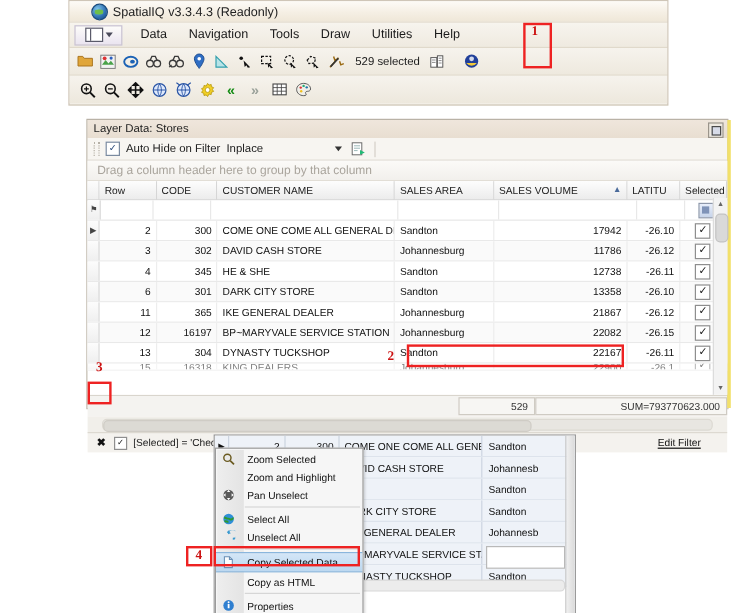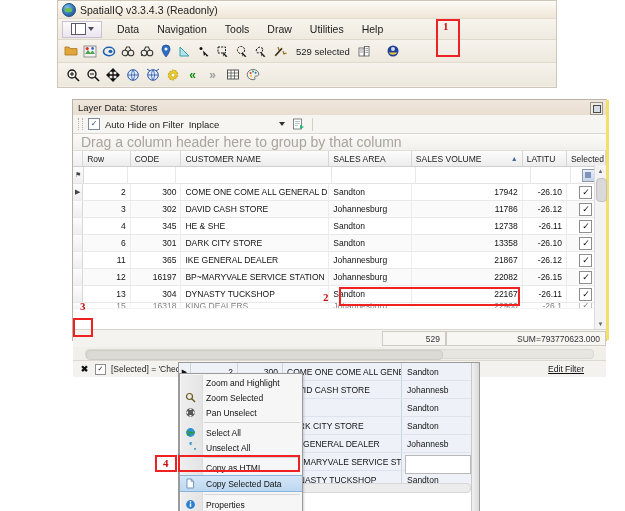--- a/index.html
+++ b/index.html
@@ -17,21 +17,21 @@
   .app-window{
     position:absolute; left:57px; top:0px; width:498px; height:86px;
     background:#f3efe8;
     border:1px solid #cfc6b8;
     box-shadow: 0 0 0 0 transparent;
   }
   .titlebar{
     height:17px;
     background:linear-gradient(to bottom,#fdfbf7 0%, #f5efe4 55%, #efe7d8 100%);
     border-bottom:1px solid #e3dbcc;
-    display:flex; align-items:center; gap:4px; padding-left:4px;
+    display:flex; align-items:center; gap:4px; padding-left:18px;
     position:relative;
   }
   .app-icon{
     width:12px;height:12px;border-radius:50%;
     background:radial-gradient(circle at 35% 30%, #7fc4ea 0%, #2e6fb0 60%, #1b4b7e 100%);
     border:1px solid #1b4b7e;
     flex:0 0 auto;
     position:relative;
   }
   .app-icon:after{
@@ -131,21 +131,21 @@
     border-top:4px solid #333; margin-left:auto;
   }
   .divider-v{ width:1px;height:13px;background:#d5d0c7;}
 
   .grid-area{ position:relative; background:#fff; height:195px; }
   .group-panel{
     height:16px;
     background:linear-gradient(to bottom,#fbfaf8,#f2f0ec);
     border-bottom:1px solid #e2ded6;
     display:flex;align-items:center;padding-left:8px;
-    font-size:14px;color:#a9a49c;
+    font-size:10px;color:#a9a49c;
   }
   .grid-head{
     height:15px; display:flex; align-items:stretch;
     background:linear-gradient(to bottom,#fcfcfc 0%, #eeeeee 100%);
     border-bottom:1px solid #cfcfcf;
     font-size:8.5px;color:#222;
   }
   .gh{
     border-right:1px solid #d6d6d6; display:flex;align-items:center;padding:0 4px;
     white-space:nowrap;overflow:hidden; background:linear-gradient(to bottom,#fdfdfd,#ececec);
@@ -713,31 +713,31 @@
     <div class="ctx-edge"></div>
     <div class="ctx-bottom-input"></div>
     <div class="ctx-bottom-scroll">
         <i></i>
       </div>
 
     <div class="ctx-menu">
       <div class="ctx-gutter"></div>
       <div id="ctx-items">
           <div class="ctx-item">
-            <span class="ci-icon"></span>
-            <span>Zoom and Highlight</span>
-          </div>
-          <div class="ctx-item">
             <span class="ci-icon">
               <svg width="11" height="11" viewBox="0 0 11 11">
                 <circle cx="4.5" cy="4.5" r="3" fill="none" stroke="#6a5a20" stroke-width="1.2"></circle>
                 <path d="M6.8 6.8L10 10" stroke="#6a5a20" stroke-width="1.4"></path>
               </svg>
             </span>
             <span>Zoom Selected</span>
+          </div>
+          <div class="ctx-item">
+            <span class="ci-icon"></span>
+            <span>Zoom and Highlight</span>
           </div>
           <div class="ctx-item">
             <span class="ci-icon">
               <svg width="11" height="11" viewBox="0 0 11 11">
                 <circle cx="5.5" cy="5.5" r="4.3" fill="#5a5a5a"></circle>
                 <path d="M5.5 1.2l1.4 1.8H4.1zM5.5 9.8l1.4-1.8H4.1zM1.2 5.5l1.8 1.4V4.1zM9.8 5.5L8 6.9V4.1z" fill="#fff"></path>
               </svg>
             </span>
             <span>Pan Unselect</span>
           </div>
@@ -754,32 +754,32 @@
           <div class="ctx-item">
             <span class="ci-icon">
               <svg width="11" height="11" viewBox="0 0 11 11">
                 <path d="M9 7A4 4 0 1 0 5 2.3" fill="none" stroke="#3a9ad0" stroke-width="1.6"></path>
                 <path d="M5.2 0.6l-.2 2.6 2.4-.9z" fill="#3a9ad0"></path>
               </svg>
             </span>
             <span>Unselect All</span>
           </div>
           <div class="ctx-sep"></div>
-          <div class="ctx-item">
-            <span class="ci-icon"></span>
-            <span>Copy as HTML</span>
-          </div>
           <div class="ctx-item selected">
             <span class="ci-icon">
               <svg width="11" height="11" viewBox="0 0 11 11">
                 <path d="M2 1h4.2L8.6 3.2V10H2z" fill="#fbfdff" stroke="#6a8fb5" stroke-width="0.9"></path>
                 <path d="M6.2 1v2.3h2.4" fill="none" stroke="#6a8fb5" stroke-width="0.9"></path>
               </svg>
             </span>
             <span>Copy Selected Data</span>
+          </div>
+          <div class="ctx-item">
+            <span class="ci-icon"></span>
+            <span>Copy as HTML</span>
           </div>
           <div class="ctx-sep"></div>
           <div class="ctx-item">
             <span class="ci-icon">
               <svg width="11" height="11" viewBox="0 0 11 11">
                 <circle cx="5.5" cy="5.5" r="4.4" fill="#2f7fd0"></circle>
                 <path d="M5.5 4.4v3.4" stroke="#fff" stroke-width="1.5"></path>
                 <circle cx="5.5" cy="2.9" r="0.8" fill="#fff"></circle>
               </svg>
             </span>

